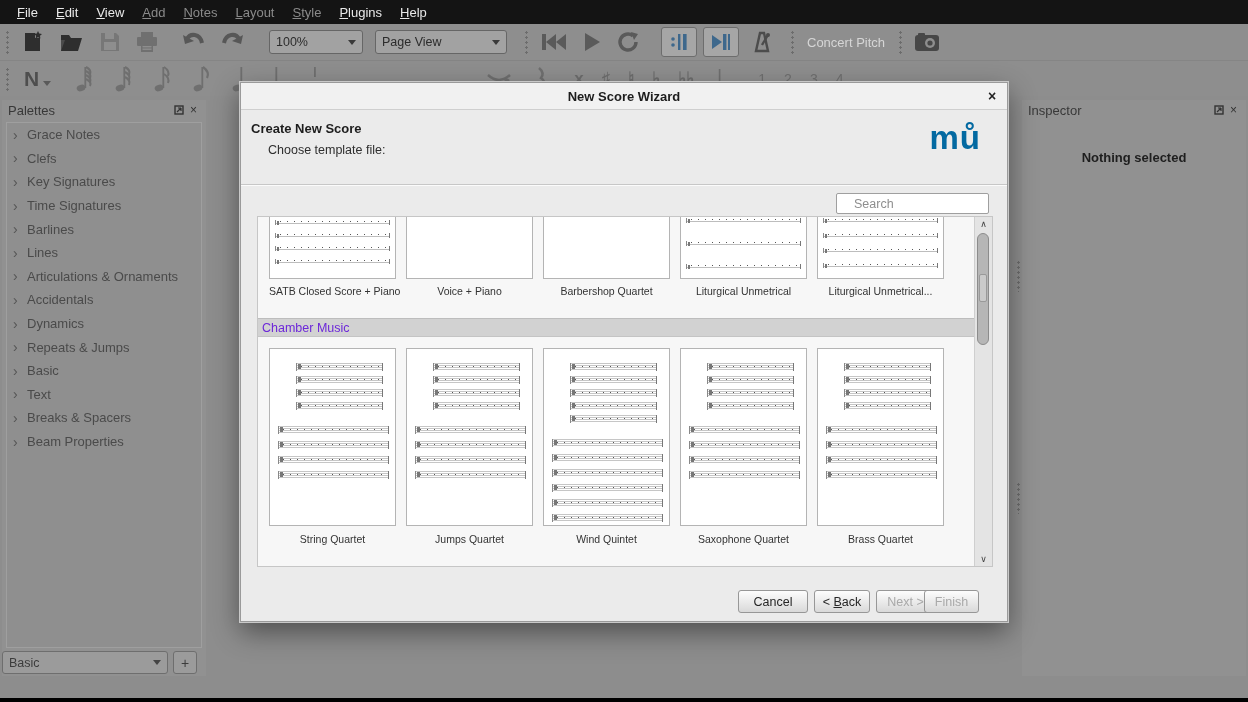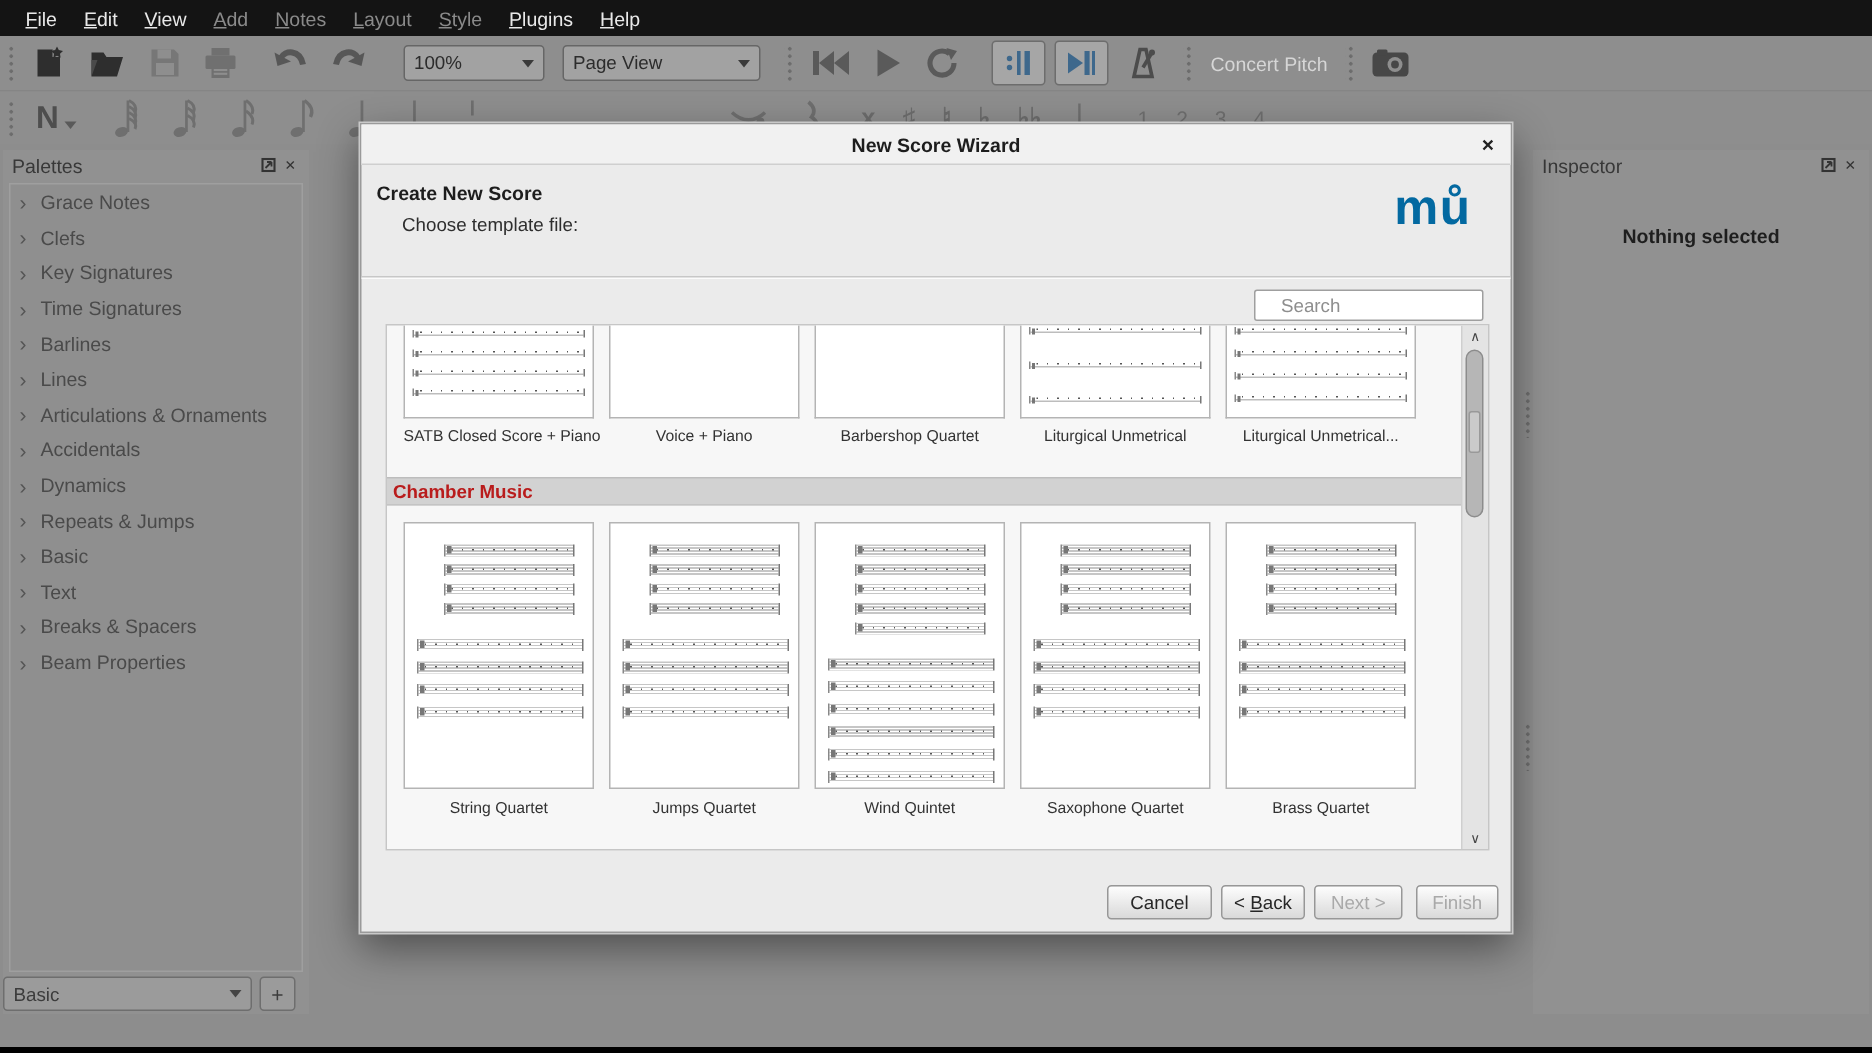--- a/index.html
+++ b/index.html
@@ -76,21 +76,21 @@
         border:1px solid #c6c6c6;box-sizing:border-box;overflow:hidden;}
   .card{position:absolute;width:127px;background:#fff;border:1px solid #b4b4b4;box-sizing:border-box;}
   .card.cut{top:-1px;height:63px;border-top:none;}
   .card.full{top:131px;height:178px;}
   .card-label{position:absolute;width:127px;text-align:center;font-size:10.5px;color:#333;
               white-space:nowrap;overflow:visible;}
   .lbl-row1{top:68px;}
   .lbl-row2{top:316px;}
   .band{position:absolute;left:0;top:101px;width:719px;height:19px;background:#d2d2d2;
         border-top:1px solid #bdbdbd;border-bottom:1px solid #c4c4c4;box-sizing:border-box;
-        font-weight:bold;font-size:12.5px;color:#b91c1c;padding:2px 0 0 4px;}
+        font-weight:normal;font-size:12.5px;color:#6d28d9;padding:2px 0 0 4px;}
   
   .thumb{position:absolute;inset:0;overflow:hidden;}
   .sys{display:flex;flex-direction:column;}
   .st{height:8px;position:relative;border-left:1px solid #888;border-right:1px solid #777;
       background:repeating-linear-gradient(to bottom,#c6c6c6 0 1px,transparent 1px 2px);}
   .st::after{content:"";position:absolute;left:4px;right:3px;top:3px;height:1px;
       background:repeating-linear-gradient(to right,#555 0 1px,transparent 1px 7px);}
   .st::before{content:"";position:absolute;left:1px;top:1px;width:3px;height:5px;background:#777;}
   .sysA .st{height:5px;background:linear-gradient(#bdbdbd,#bdbdbd) 0 3px/100% 1px no-repeat;}
   .sysA .st::after{top:1px;}
@@ -561,17 +561,17 @@
         <div class="vs-arrow" style="top:2px">∧</div>
         <div class="vs-thumb"></div>
         <div class="vs-arrow" style="bottom:2px">∨</div>
       </div>
     </div>
 
     <div class="dlg-buttons">
       <button class="btn" style="right:199px;width:70px">Cancel</button>
       <button class="btn" style="right:137px;width:56px">&lt; <u>B</u>ack</button>
       <button class="btn disabled" style="right:72px;width:59px">Next &gt;</button>
-      <button class="btn disabled" style="right:8px;width:55px">Finish</button>
+      <button class="btn disabled" style="right:28px;width:55px">Finish</button>
     </div>
   </div>
 
 </div>
 
 </body></html>

